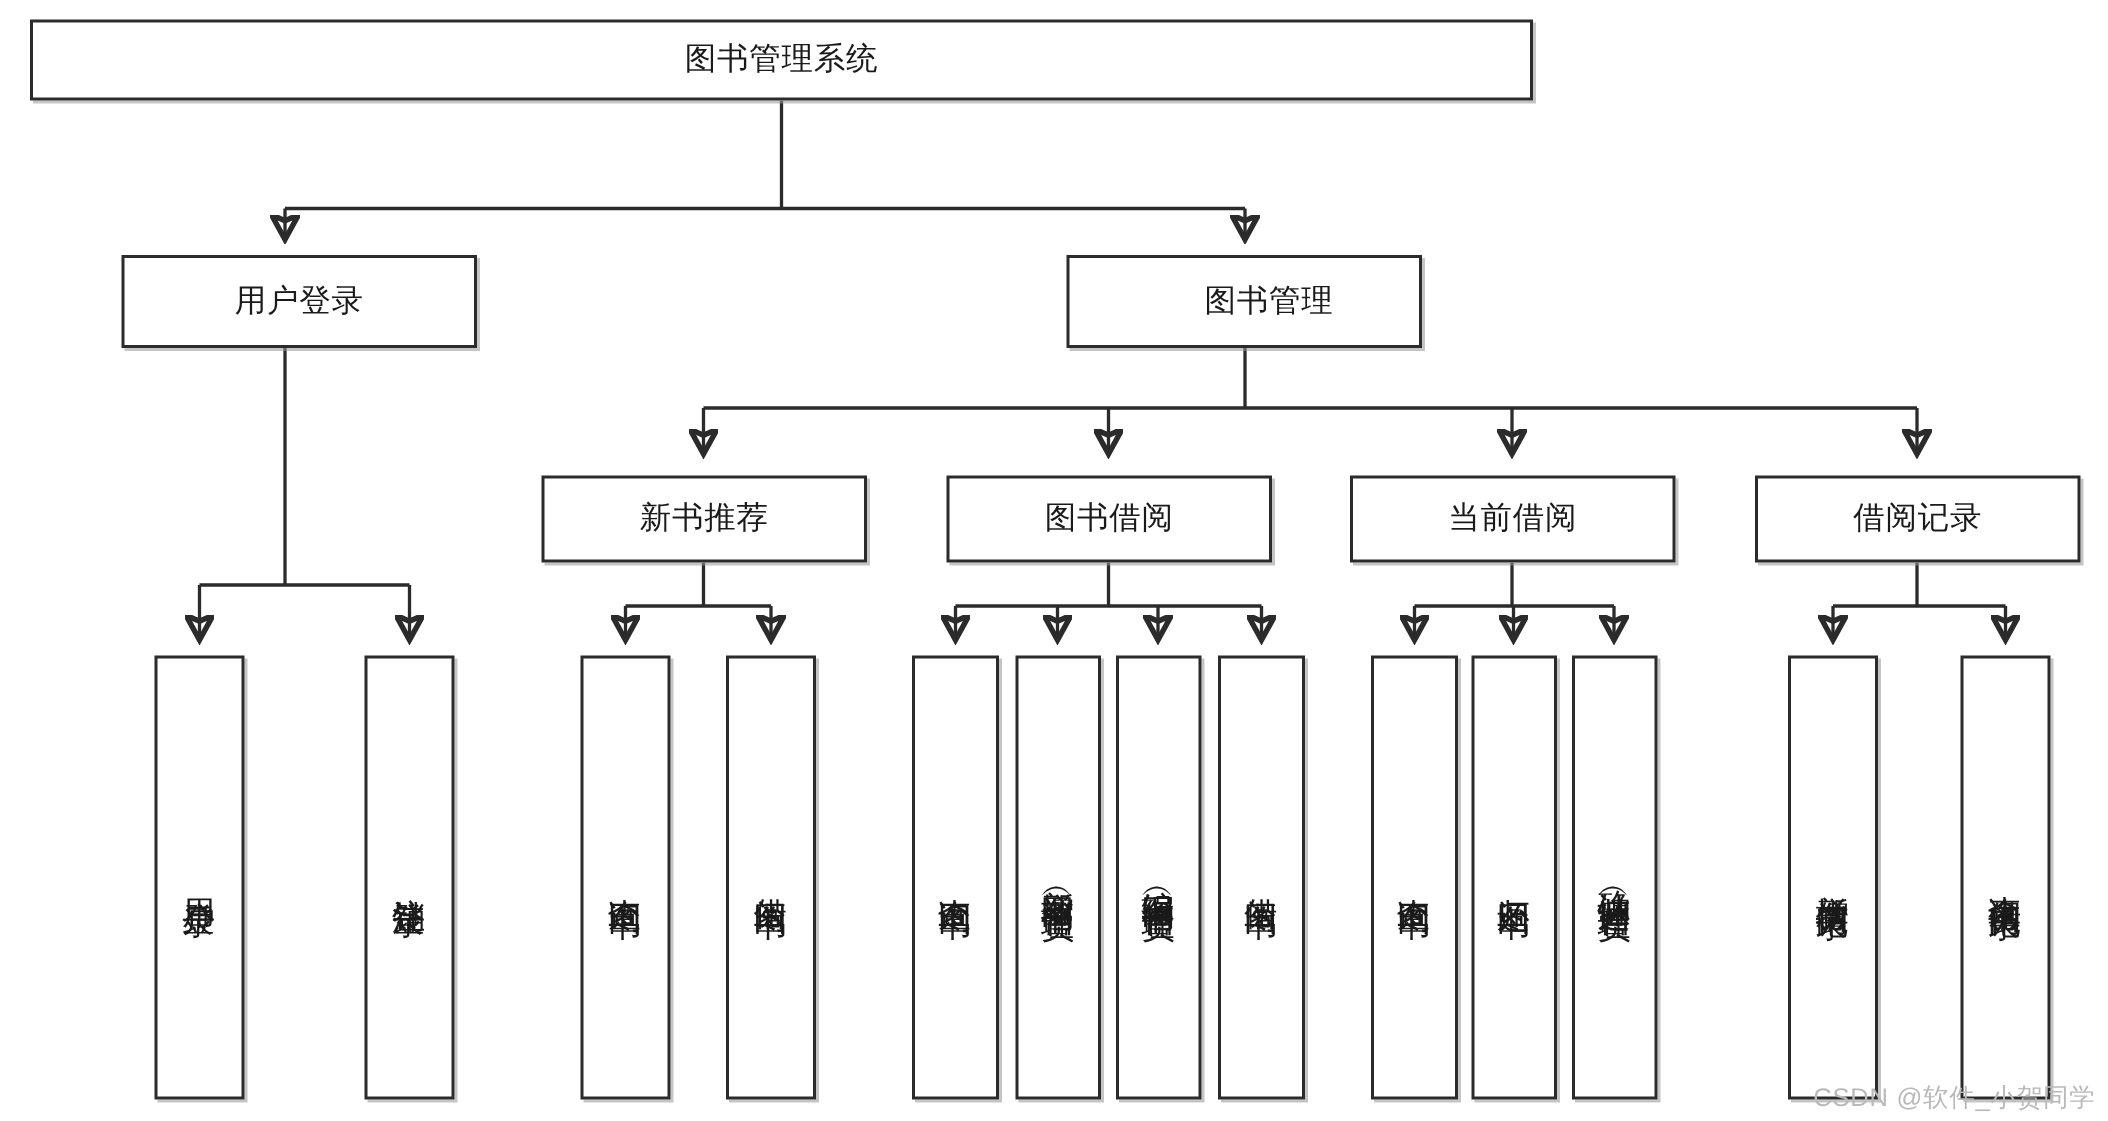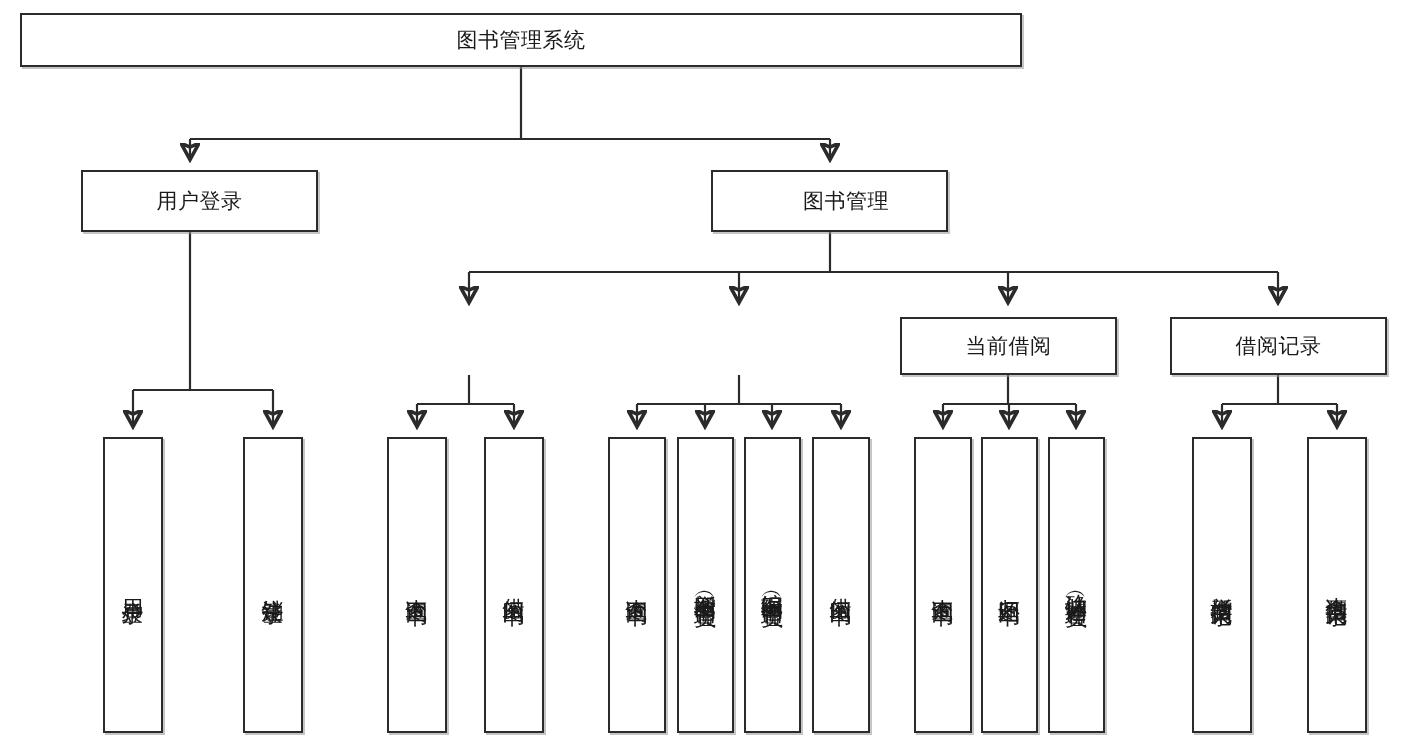--- a/index.html
+++ b/index.html
@@ -133,20 +133,26 @@
     <span class="node-label">图书管理系统</span>
   </div>
 
   <div class="node-box node-h" style="left:81px; top:170px; width:237px; height:62px;">
     <span class="node-label">用户登录</span>
   </div>
   <div class="node-box node-h" style="left:711px; top:170px; width:237px; height:62px;padding-left:33px;">
     <span class="node-label">图书管理</span>
   </div>
 
+  <div class="node-box node-h" style="left:361px; top:317px; width:217px; height:58px;">
+    <span class="node-label">新书推荐</span>
+  </div>
+  <div class="node-box node-h" style="left:631px; top:317px; width:217px; height:58px;">
+    <span class="node-label">图书借阅</span>
+  </div>
   <div class="node-box node-h" style="left:1170px; top:317px; width:217px; height:58px;">
     <span class="node-label">借阅记录</span>
   </div>
   <div class="node-box node-h" style="left:900px; top:317px; width:217px; height:58px;">
     <span class="node-label">当前借阅</span>
   </div>
 
   <div class="node-box node-v" style="left:103px; top:437px; width:60px; height:296px;">
     <span class="node-label">用户登录</span>
   </div>
@@ -184,13 +190,14 @@
     <span class="node-label">确认归还（管理员）</span>
   </div>
 
   <div class="node-box node-v" style="left:1192px; top:437px; width:60px; height:296px;">
     <span class="node-label">新增借阅记录</span>
   </div>
   <div class="node-box node-v" style="left:1307px; top:437px; width:60px; height:296px;">
     <span class="node-label">查询借阅记录</span>
   </div>
 
+  <div class="watermark">CSDN @软件_小贺同学</div>
 </div>
 
 </body></html>

